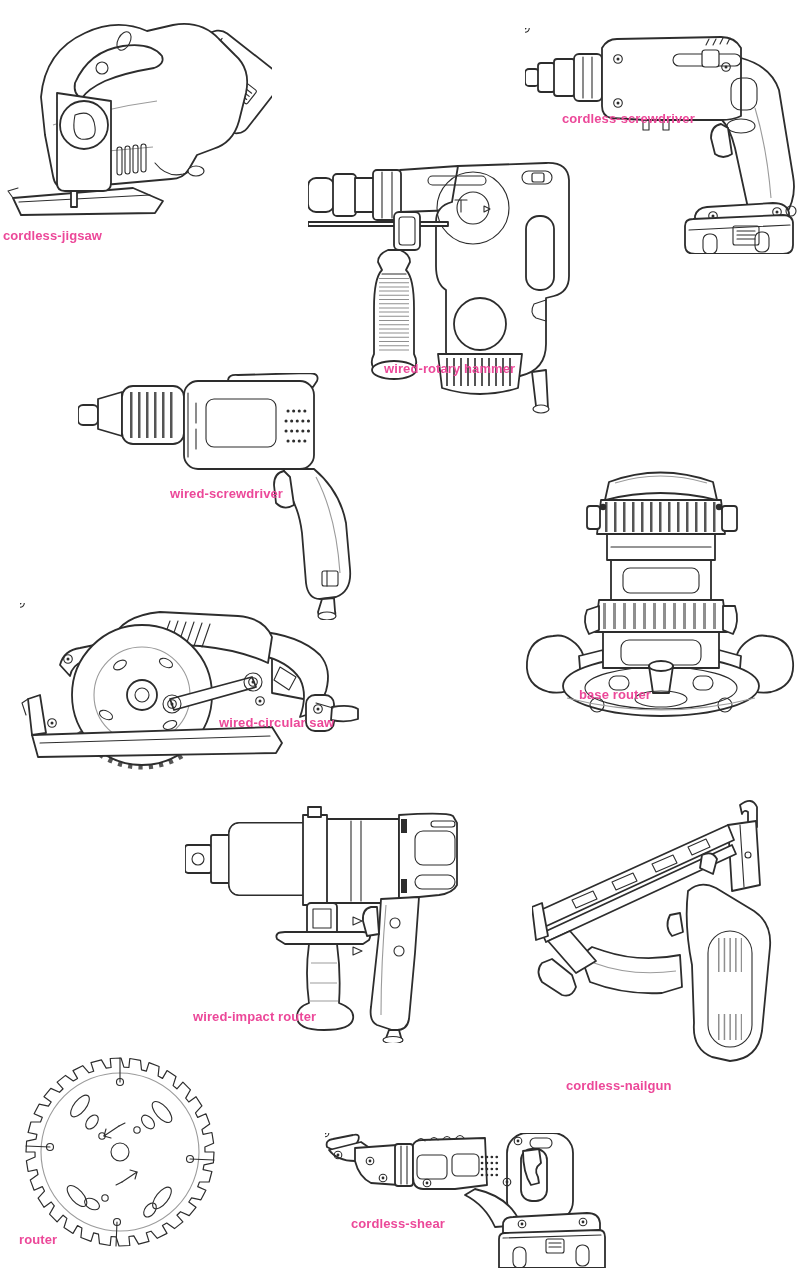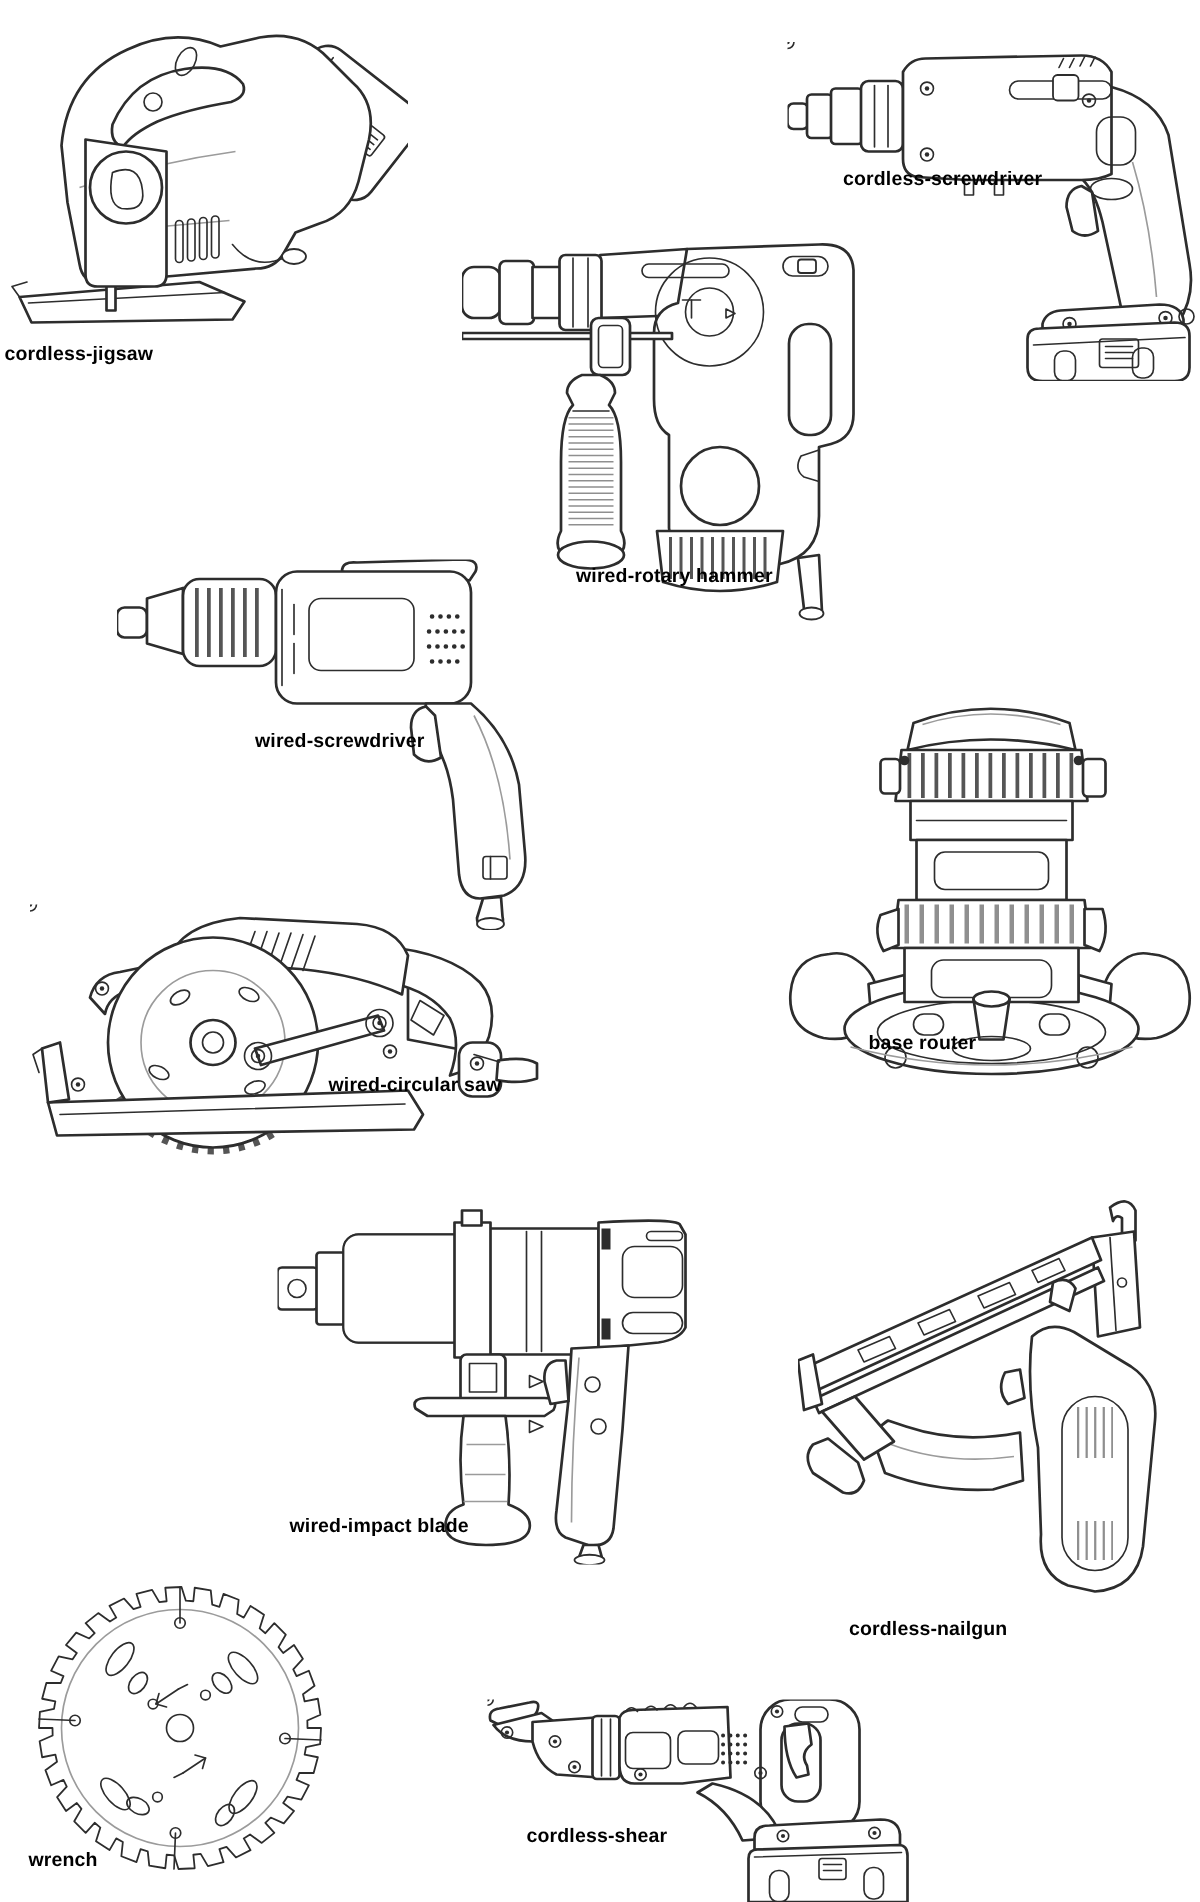--- a/index.html
+++ b/index.html
@@ -1,19 +1,19 @@
 <!DOCTYPE html>
 <html><head>
 <meta charset="utf-8">
 <style>
   html,body{margin:0;padding:0;background:#fff;}
   .page{position:relative;width:800px;height:1268px;background:#ffffff;overflow:hidden;
         font-family:"Liberation Sans",sans-serif;}
   .fig{position:absolute;}
-  .lbl{position:absolute;font-size:13px;font-weight:600;color:#000000;white-space:nowrap;
+  .lbl{position:absolute;font-size:13px;font-weight:600;color:#ec4899;white-space:nowrap;
        letter-spacing:.1px;}
   
   .o {fill:#fff;stroke:#2d2d2d;stroke-width:1.8;stroke-linejoin:round;stroke-linecap:round;}
   .o2{fill:#fff;stroke:#2d2d2d;stroke-width:1.2;stroke-linejoin:round;stroke-linecap:round;}
   .i {fill:none;stroke:#2d2d2d;stroke-width:1.1;stroke-linejoin:round;stroke-linecap:round;}
   .g {fill:none;stroke:#9b9b9b;stroke-width:1.1;stroke-linejoin:round;}
   .f {fill:#2d2d2d;stroke:none;}
   .ribs {stroke:#555;fill:none;}
   .ribsg{stroke:#8f8f8f;fill:none;}
   .dots {stroke:#2d2d2d;fill:none;stroke-linecap:round;}
@@ -128,21 +128,21 @@
       <line class="i" x1="74" y1="116" x2="98" y2="116"></line>
       <ellipse class="o" cx="86" cy="212" rx="22" ry="9"></ellipse>
       <circle class="o" cx="172" cy="166" r="26"></circle>
       <path class="o" d="M130,196 L214,196 L210,230 Q172,242 134,230 Z"></path>
       <line class="ribs" x1="138" y1="214" x2="206" y2="214" stroke-width="28" stroke-dasharray="2 5"></line>
       <path class="o" d="M224,214 L228,248 Q229,254 235,253 L240,250 L238,212 Z"></path>
       <ellipse class="o2" cx="233" cy="251" rx="8" ry="4"></ellipse>
       <path class="i" d="M238,142 l-12,4 q-5,9 2,14 l10,3"></path>
     </svg>
   </div>
-  <div class="lbl" style="left:384px;top:376px">wired-rotary hammer</div>
+  <div class="lbl" style="left:384px;top:361px">wired-rotary hammer</div>
 
   <div class="fig" style="left:78px;top:373px">
     <svg width="290" height="247" viewBox="0 0 290 247">
       <rect class="o" x="0" y="32" width="20" height="20" rx="5"></rect>
       <path class="o" d="M20,26 L44,19 L44,63 L20,56 Z"></path>
       <rect class="o" x="44" y="13" width="62" height="58" rx="11"></rect>
       <line class="ribs" x1="52" y1="42" x2="98" y2="42" stroke-width="46" stroke-dasharray="2.5 5.5"></line>
       <path class="o" d="M150,8 Q150,1 160,2 L230,0 Q242,0 239,8 L235,14 Q198,5 164,12 Z"></path>
       <rect class="o" x="106" y="8" width="130" height="88" rx="14"></rect>
       <rect class="i" x="128" y="26" width="70" height="48" rx="8"></rect>
@@ -277,21 +277,21 @@
       <path class="g" d="M201,102 Q196,160 196,212"></path>
       <path class="o" d="M186,104 Q177,106 178,118 L182,133 L194,131 L192,104 Z"></path>
       <circle class="i" cx="210" cy="120" r="5"></circle>
       <circle class="i" cx="214" cy="148" r="5"></circle>
       <path class="i" d="M168,114 l9,4 -9,4 z"></path>
       <path class="i" d="M168,144 l9,4 -9,4 z"></path>
       <path class="o" d="M204,227 L200,238 L217,238 L214,227 Z"></path>
       <ellipse class="o2" cx="208" cy="237" rx="10" ry="3.5"></ellipse>
     </svg>
   </div>
-  <div class="lbl" style="left:193px;top:1009px">wired-impact blade</div>
+  <div class="lbl" style="left:193px;top:1009px">wired-impact router</div>
 
   <div class="fig" style="left:532px;top:795px">
     <svg width="245" height="272" viewBox="0 0 245 272">
       <path class="o" d="M208,10 Q220,1 225,12 L225,32 L216,32 L216,17 Q212,14 210,19 Z"></path>
       <path class="o" d="M196,30 L224,26 L228,90 L200,96 Z"></path>
       <line class="i" x1="208" y1="30" x2="212" y2="92"></line>
       <circle class="i" cx="216" cy="60" r="3"></circle>
       <path class="o" d="M2,118 L196,30 L202,45 L8,134 Z"></path>
       <path class="o" d="M10,138 L200,50 L204,59 L14,147 Z"></path>
       <path class="i" d="M40,105 l21,-9 l4,8 l-21,9 z"></path>
@@ -344,21 +344,21 @@
       <g class="i">
         <path d="M97,70 l-15,10 l7,2"></path>
           <path d="M82,80 l2,-7"></path>
           <path d="M97,70 l6,-3"></path>
         <path d="M100,126 l15,-10 l-7,-2"></path>
           <path d="M115,116 l-2,7"></path>
           <path d="M100,126 l-6,3"></path>
       </g>
     </svg>
   </div>
-  <div class="lbl" style="left:19px;top:1232px">wrench</div>
+  <div class="lbl" style="left:19px;top:1232px">router</div>
 
   <div class="fig" style="left:325px;top:1133px">
     <svg width="282" height="135" viewBox="0 0 282 135">
       <g id="scr3">
           <circle class="i" r="3.8"></circle>
           <circle class="f" r="1.4"></circle>
         </g>
       <rect class="o" x="182" y="0" width="66" height="88" rx="20"></rect>
       <rect class="o" x="196" y="16" width="26" height="52" rx="11"></rect>
       <path class="o" d="M198,18 L214,16 L216,30 Q208,36 213,44 L214,50 L206,52 Q198,40 198,18 Z"></path>

